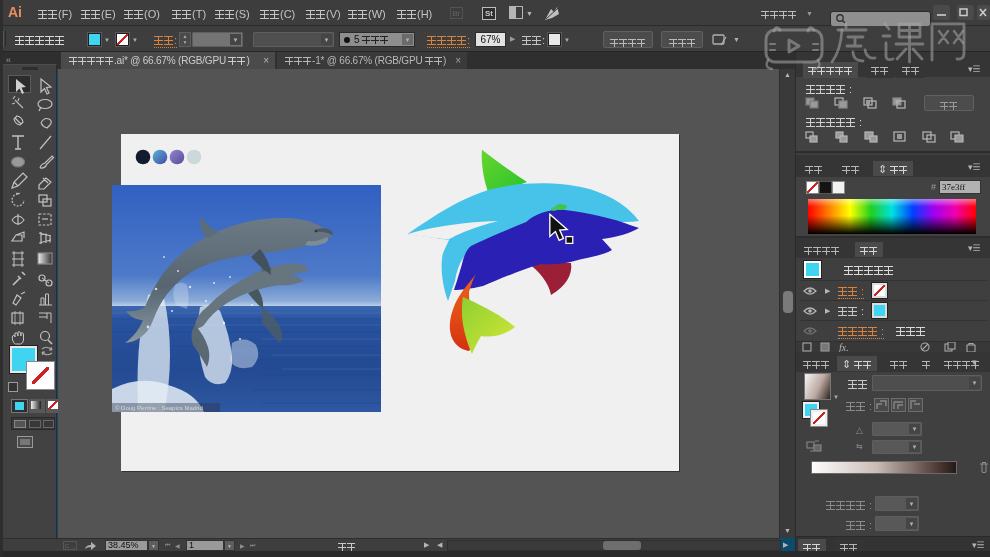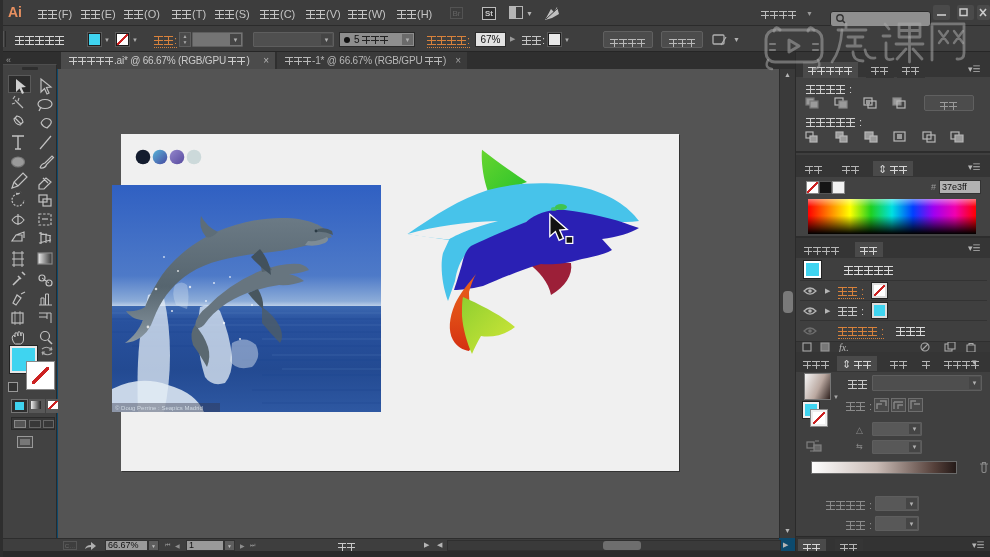--- a/index.html
+++ b/index.html
@@ -398,21 +398,21 @@
  <div class="ab" style="left:0;top:103px;width:195px;height:83px;background:#424242;border-bottom:2px solid #2d2d2d">
   <div class="ab" style="left:0;top:0;width:195px;height:22px;background:#353535"></div>
   <div class="ptab" style="left:4px;top:6px"><i class="k s"></i><i class="k s"></i></div>
   <div class="ptab" style="left:41px;top:6px"><i class="k s"></i><i class="k s"></i></div>
   <div class="ptab on" style="left:77px;top:6px">⇕ <i class="k s"></i><i class="k s"></i></div>
   <span class="ab" style="left:172px;top:7px;color:#b5b5b5;font-size:9px">▾☰</span>
   <span class="ab" style="left:10px;top:26px;width:13px;height:13px;background:linear-gradient(135deg,#fff 42%,#c22 42%,#c22 58%,#fff 58%);border:1px solid #888"></span>
   <span class="ab" style="left:23px;top:26px;width:13px;height:13px;background:#141414;border:1px solid #555"></span>
   <span class="ab" style="left:36px;top:26px;width:13px;height:13px;background:#f2f2f2;border:1px solid #888"></span>
   <span class="ab" style="left:135px;top:27px;color:#9a9a9a;font-size:9px">#</span>
-  <span class="fld" style="left:143px;top:25px;width:42px;height:14px;background:#b2b2b2;font-family:Liberation Sans, sans-serif;line-height:12px">37e3ff</span>
+  <span class="fld" style="left:143px;top:25px;width:42px;height:14px;background:#b2b2b2;font-family:Liberation Serif, serif;line-height:12px">37e3ff</span>
   <div class="ab" style="left:12px;top:44px;width:168px;height:35px;background:linear-gradient(to bottom,rgba(255,255,255,.45) 0,rgba(255,255,255,0) 22%,rgba(0,0,0,0) 48%,rgba(0,0,0,1) 100%),linear-gradient(to right,#f00,#ff8000,#ff0,#20d020,#00e0e0,#0040ff,#a000f0,#f000b0,#f00)"></div>
  </div>
 
  <div class="ab" style="left:0;top:186px;width:195px;height:114px;background:#3f3f3f;border-bottom:2px solid #2d2d2d">
   <div class="ab" style="left:0;top:0;width:195px;height:20px;background:#353535"></div>
   <div class="ptab" style="left:3px;top:4px"><i class="k s"></i><i class="k s"></i><i class="k s"></i><i class="k s"></i></div>
   <div class="ptab on" style="left:59px;top:4px"><i class="k s"></i><i class="k s"></i></div>
   <span class="ab" style="left:172px;top:5px;color:#b5b5b5;font-size:9px">▾☰</span>
   <div class="ab" style="left:4px;top:21px;width:187px;height:22px;border-bottom:1px solid #333">
     <span class="ab" style="left:4px;top:2px;width:17px;height:17px;background:#3fd4f0;border:2px solid #fff;box-shadow:0 0 0 1px #222"></span>
@@ -519,21 +519,21 @@
   <div class="ptab" style="left:39px;top:2px;height:14px"><i class="k s"></i><i class="k s"></i></div>
   <span class="ab" style="left:176px;top:3px;color:#b5b5b5;font-size:9px">▾☰</span>
  </div>
 </div>
 
 <div id="status" class="ab">
  <span class="ab" style="left:63px;top:2px;width:14px;height:9px;border:1px solid #666;color:#888;font-size:6px;text-align:center;line-height:8px;opacity:.6">C…</span>
  <svg class="ab" style="left:84px;top:1px" width="13" height="11" viewBox="0 0 13 11">
         <path d="M1 9 Q2 5 7 5 V2 L12 6 L7 10 V7 Q3 7 1 9 Z" fill="#b0b0b0"></path>
       </svg>
- <span class="fld" style="left:105px;top:1px;width:43px;height:11px;line-height:9px">66.67%</span>
+ <span class="fld" style="left:105px;top:1px;width:43px;height:11px;line-height:9px">38.45%</span>
  <span class="ab" style="left:148px;top:1px;width:11px;height:11px;background:#5e5e5e;border:1px solid #333;color:#bbb;font-size:5px;text-align:center;line-height:10px">▼</span>
  <span class="ab" style="left:165px;top:3px;color:#8e8e8e;font-size:6px">⏮</span>
  <span class="ab" style="left:175px;top:3px;color:#8e8e8e;font-size:6px">◀</span>
  <span class="fld" style="left:186px;top:1px;width:38px;height:11px;line-height:9px">1</span>
  <span class="ab" style="left:224px;top:1px;width:11px;height:11px;background:#5e5e5e;border:1px solid #333;color:#bbb;font-size:5px;text-align:center;line-height:10px">▼</span>
  <span class="ab" style="left:240px;top:3px;color:#8e8e8e;font-size:6px">▶</span>
  <span class="ab" style="left:250px;top:3px;color:#8e8e8e;font-size:6px">⏭</span>
  <span class="ab" style="left:338px;top:1px;color:#c8c8c8"><i class="k s"></i><i class="k s"></i></span>
  <span class="ab" style="left:424px;top:2px;color:#b5b5b5;font-size:7px">▶</span>
  <span class="ab" style="left:437px;top:2px;color:#b5b5b5;font-size:7px">◀</span>

